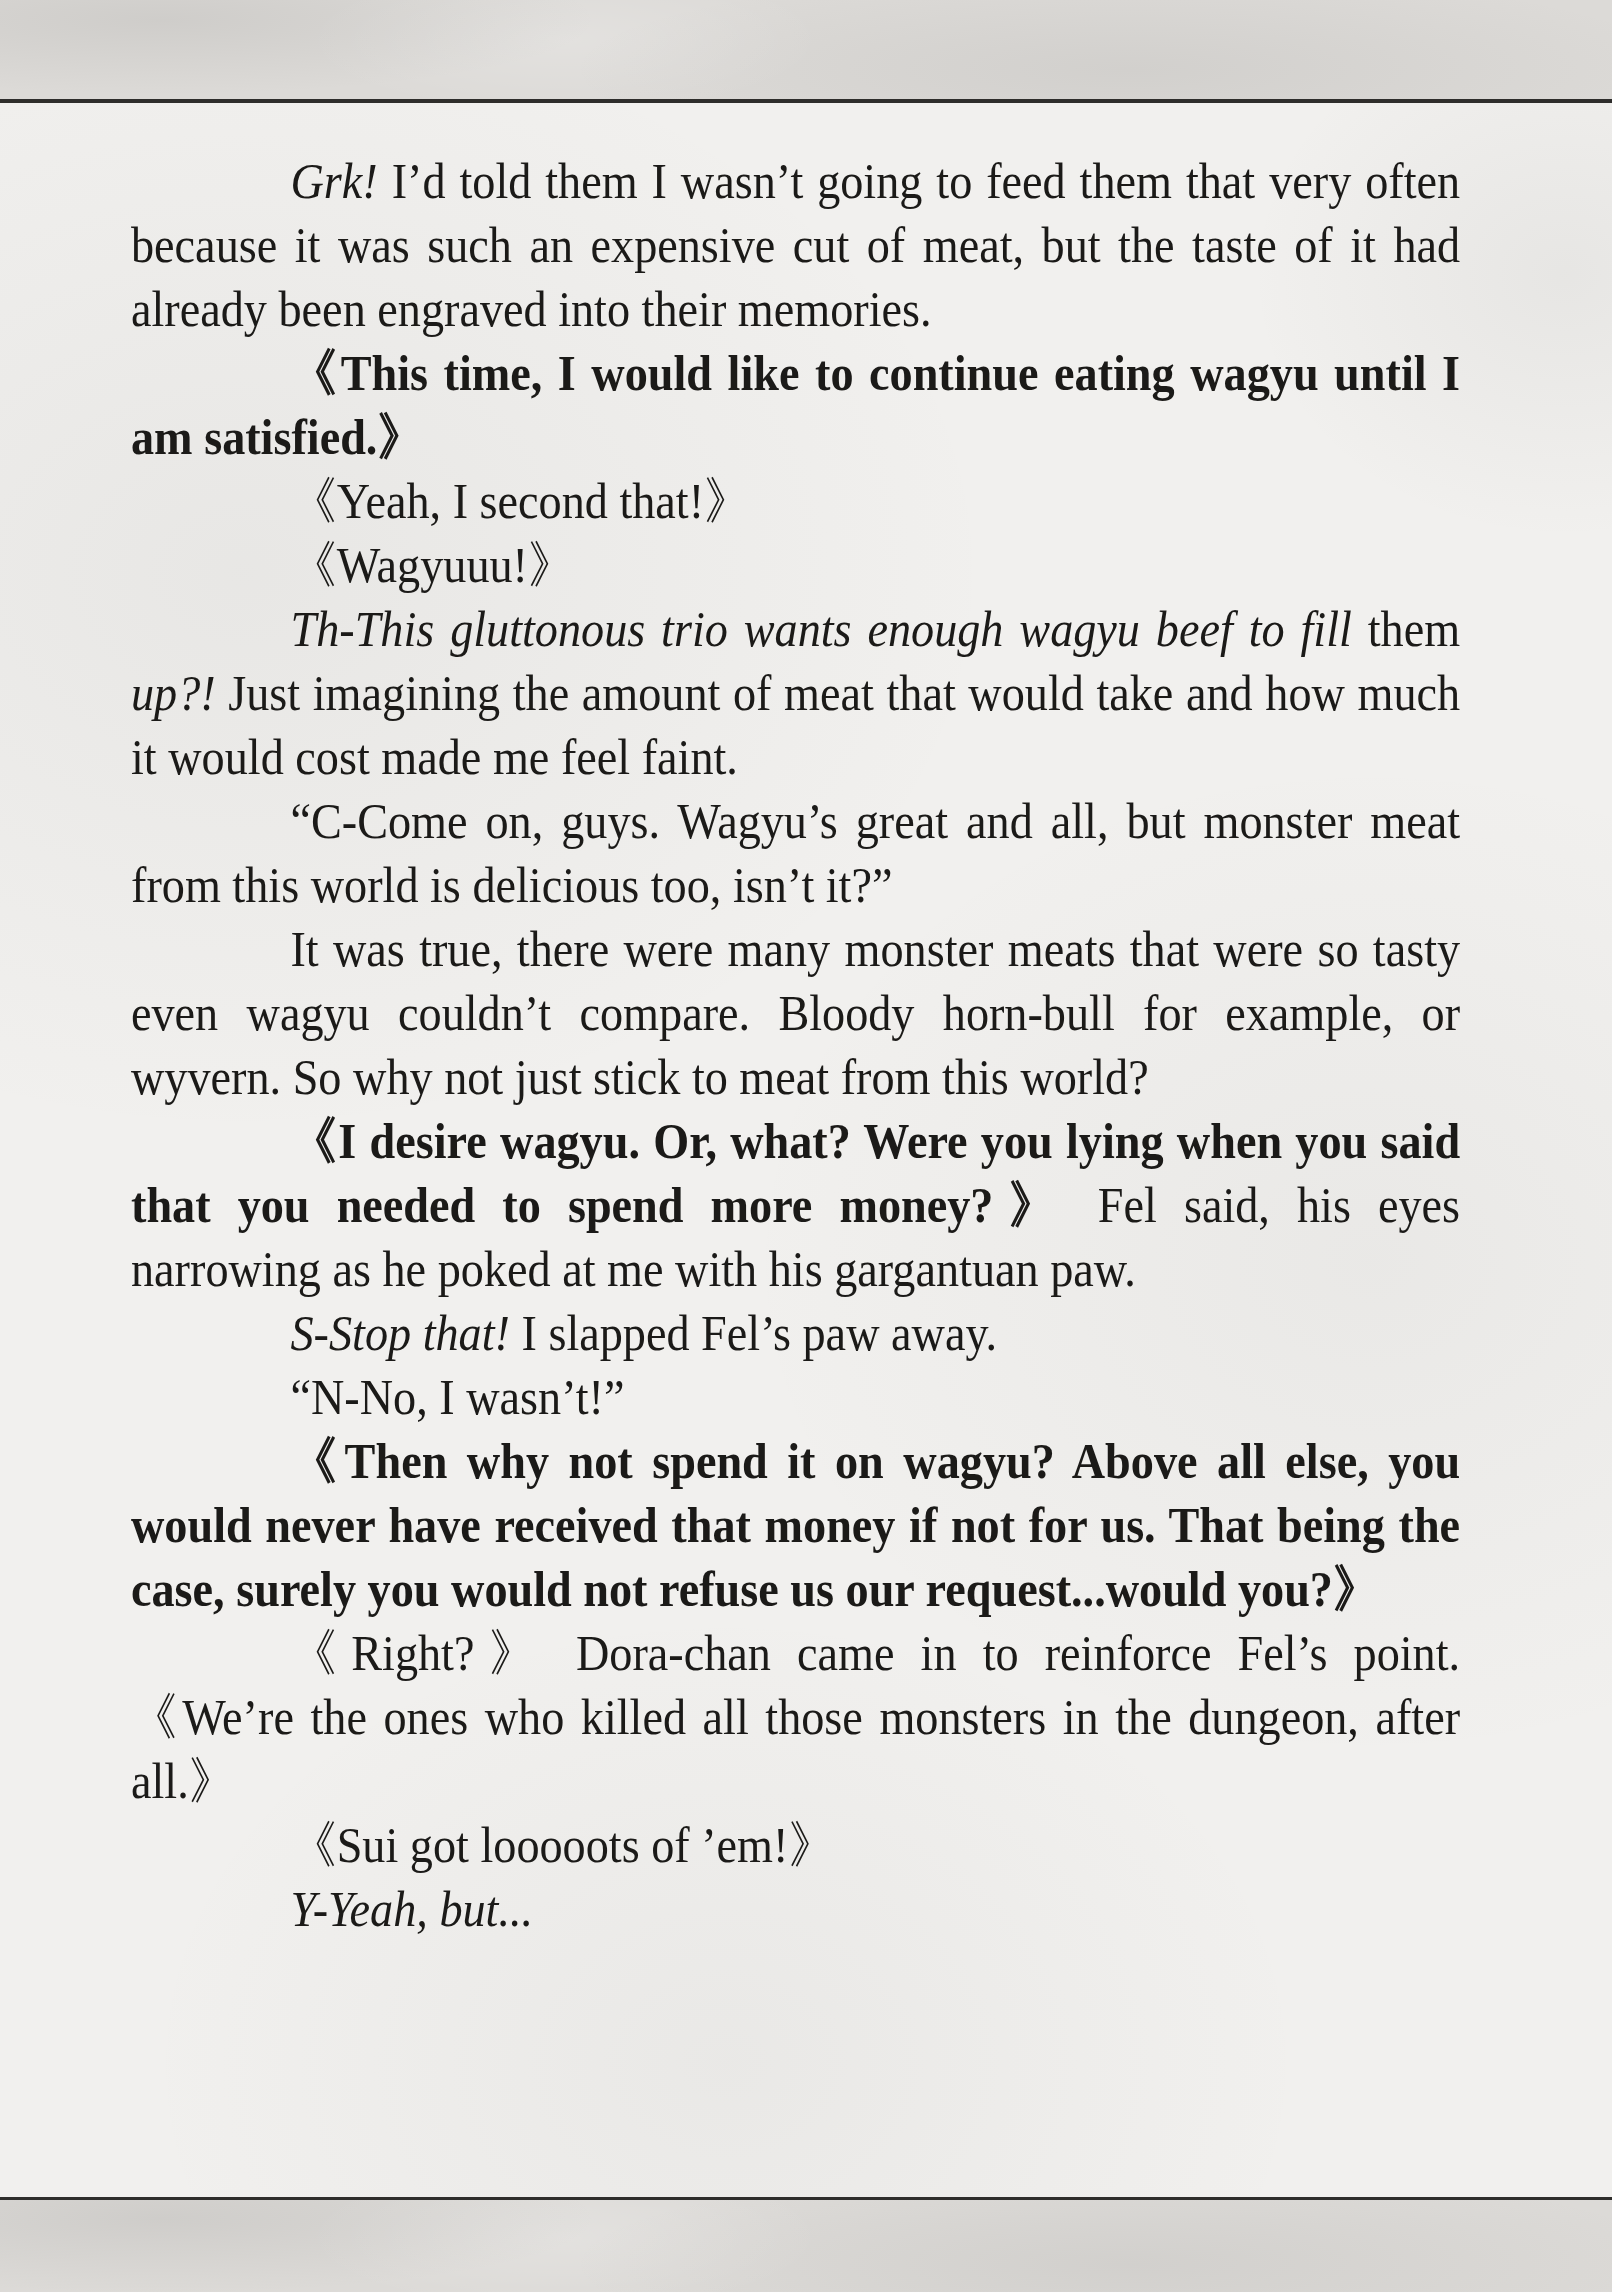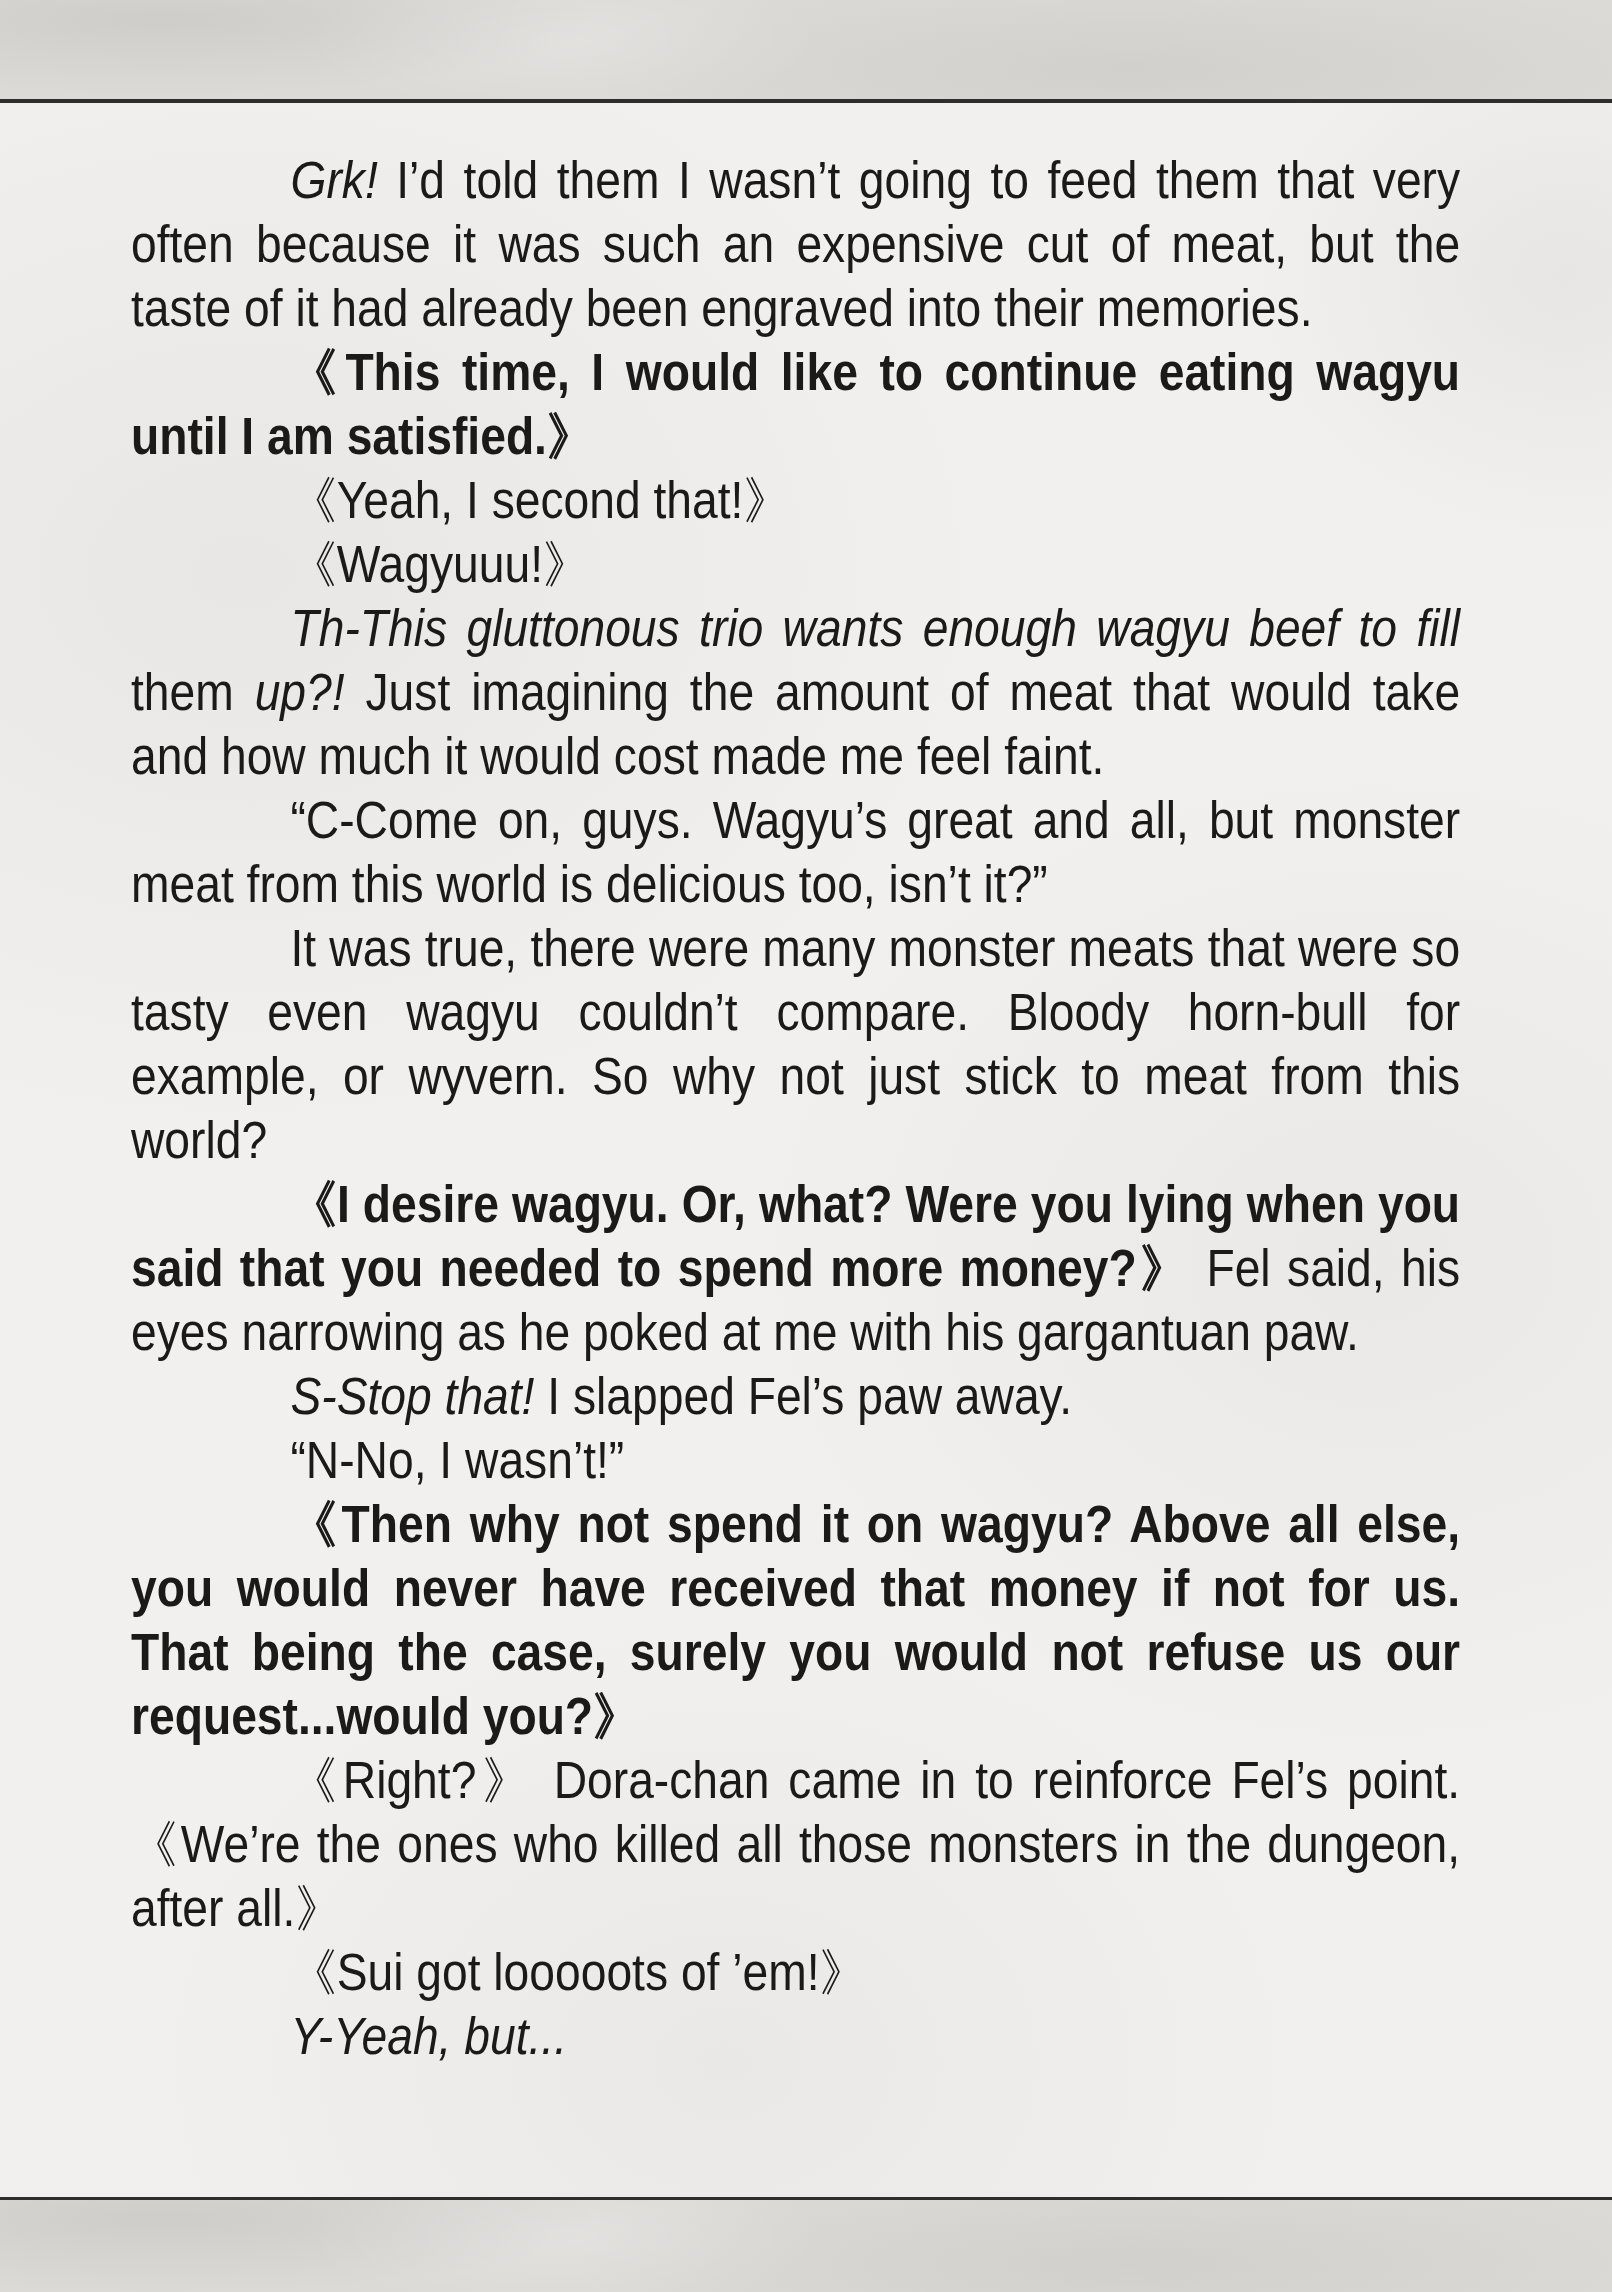--- a/index.html
+++ b/index.html
@@ -11,21 +11,21 @@
     position: relative;
     width: 1613px;
     height: 2293px;
     overflow: hidden;
     background-image:
       radial-gradient(1075px 806px at 15% 25%, rgba(110,110,106,0.07), transparent 70%),
       radial-gradient(896px 716px at 85% 55%, rgba(110,110,106,0.06), transparent 70%),
       radial-gradient(806px 627px at 45% 90%, rgba(110,110,106,0.06), transparent 72%),
       radial-gradient(448px 376px at 97% 12%, rgba(110,110,106,0.08), transparent 70%),
       linear-gradient(var(--bg, #f1f0ee), var(--bg, #f1f0ee));
-    font-family: Liberation Sans, sans-serif;
+    font-family: Liberation Serif, serif;
     color: var(--ink, #1b1a18);
   }
   .band {
     position: absolute;
     left: 0;
     width: 1613px;
     background-image:
       radial-gradient(627px 107px at 10% 20%, rgba(90,90,88,0.10), transparent 70%),
       radial-gradient(806px 143px at 70% 70%, rgba(90,90,88,0.08), transparent 70%),
       radial-gradient(376px 107px at 35% 40%, rgba(255,255,255,0.20), transparent 70%),

